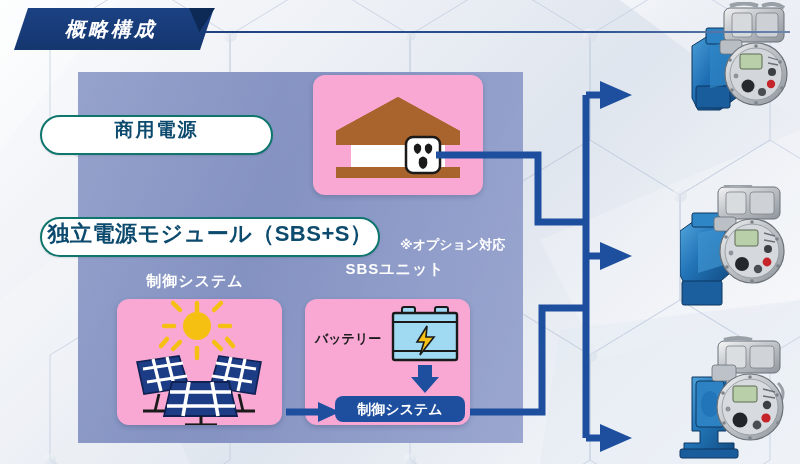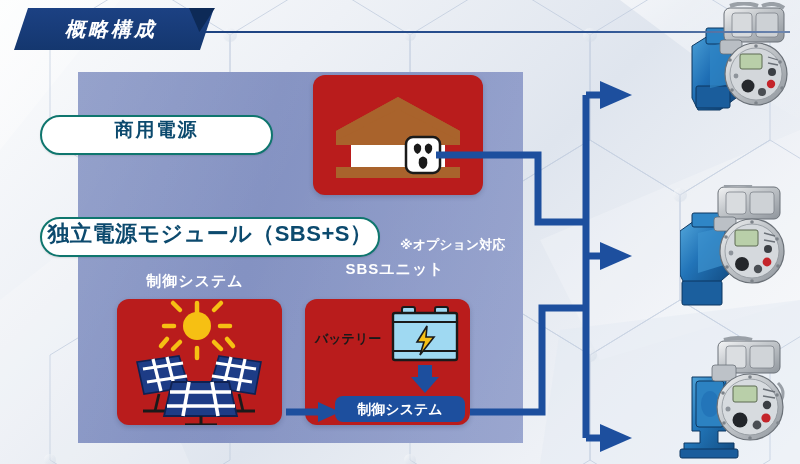--- a/index.html
+++ b/index.html
@@ -76,21 +76,21 @@
   .sublabel {
     position:absolute; z-index:4; color:#ffffff;
     font-size:15px; font-weight:bold; letter-spacing:1px;
     text-align:center;
   }
   #lbl-solar { left:110px; top:272px; width:170px; }
   #lbl-sbs   { left:320px; top:260px; width:150px; }
 
   
   .card {
-    position:absolute; background:#b91c1c; border-radius:12px; z-index:3;
+    position:absolute; background:#f9a8d4; border-radius:12px; z-index:3;
     box-shadow:0 2px 5px rgba(30,40,70,0.22);
   }
   #card-building { left:313px; top:75px;  width:170px; height:120px; }
   #card-solar    { left:117px; top:299px; width:165px; height:126px; }
   #card-sbs      { left:305px; top:299px; width:165px; height:126px; }
 
   
   #wires { position:absolute; inset:0; z-index:4; pointer-events:none; }
   #wires-top { position:absolute; inset:0; z-index:7; pointer-events:none; }
 

